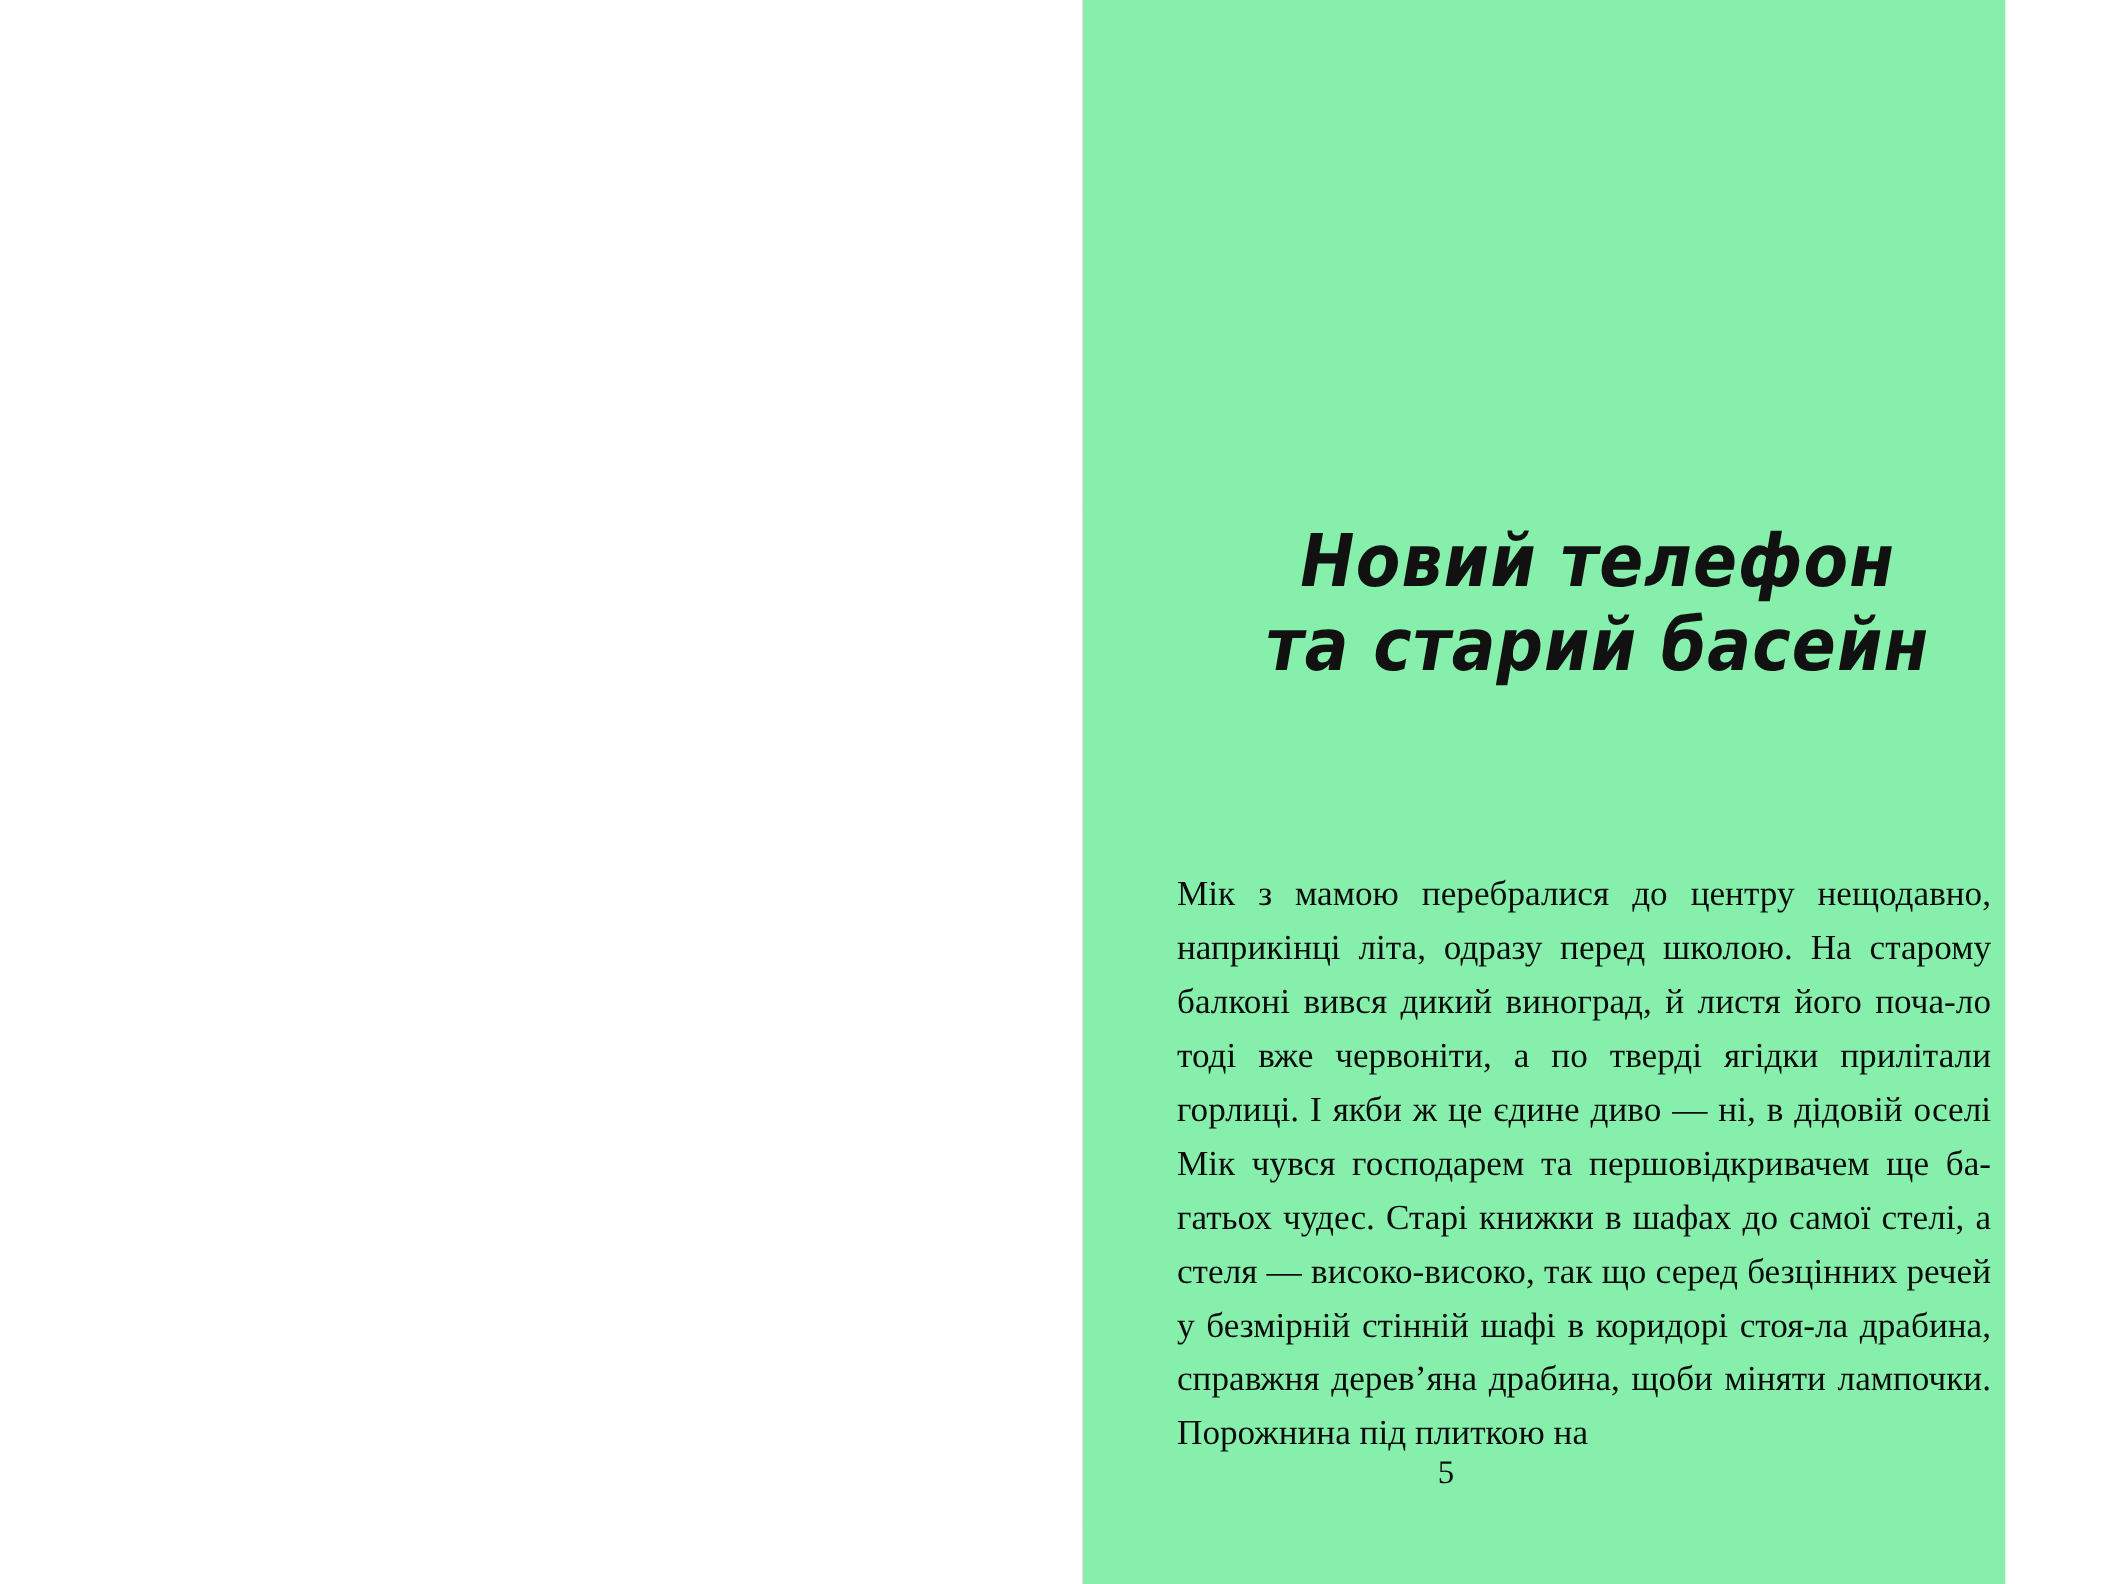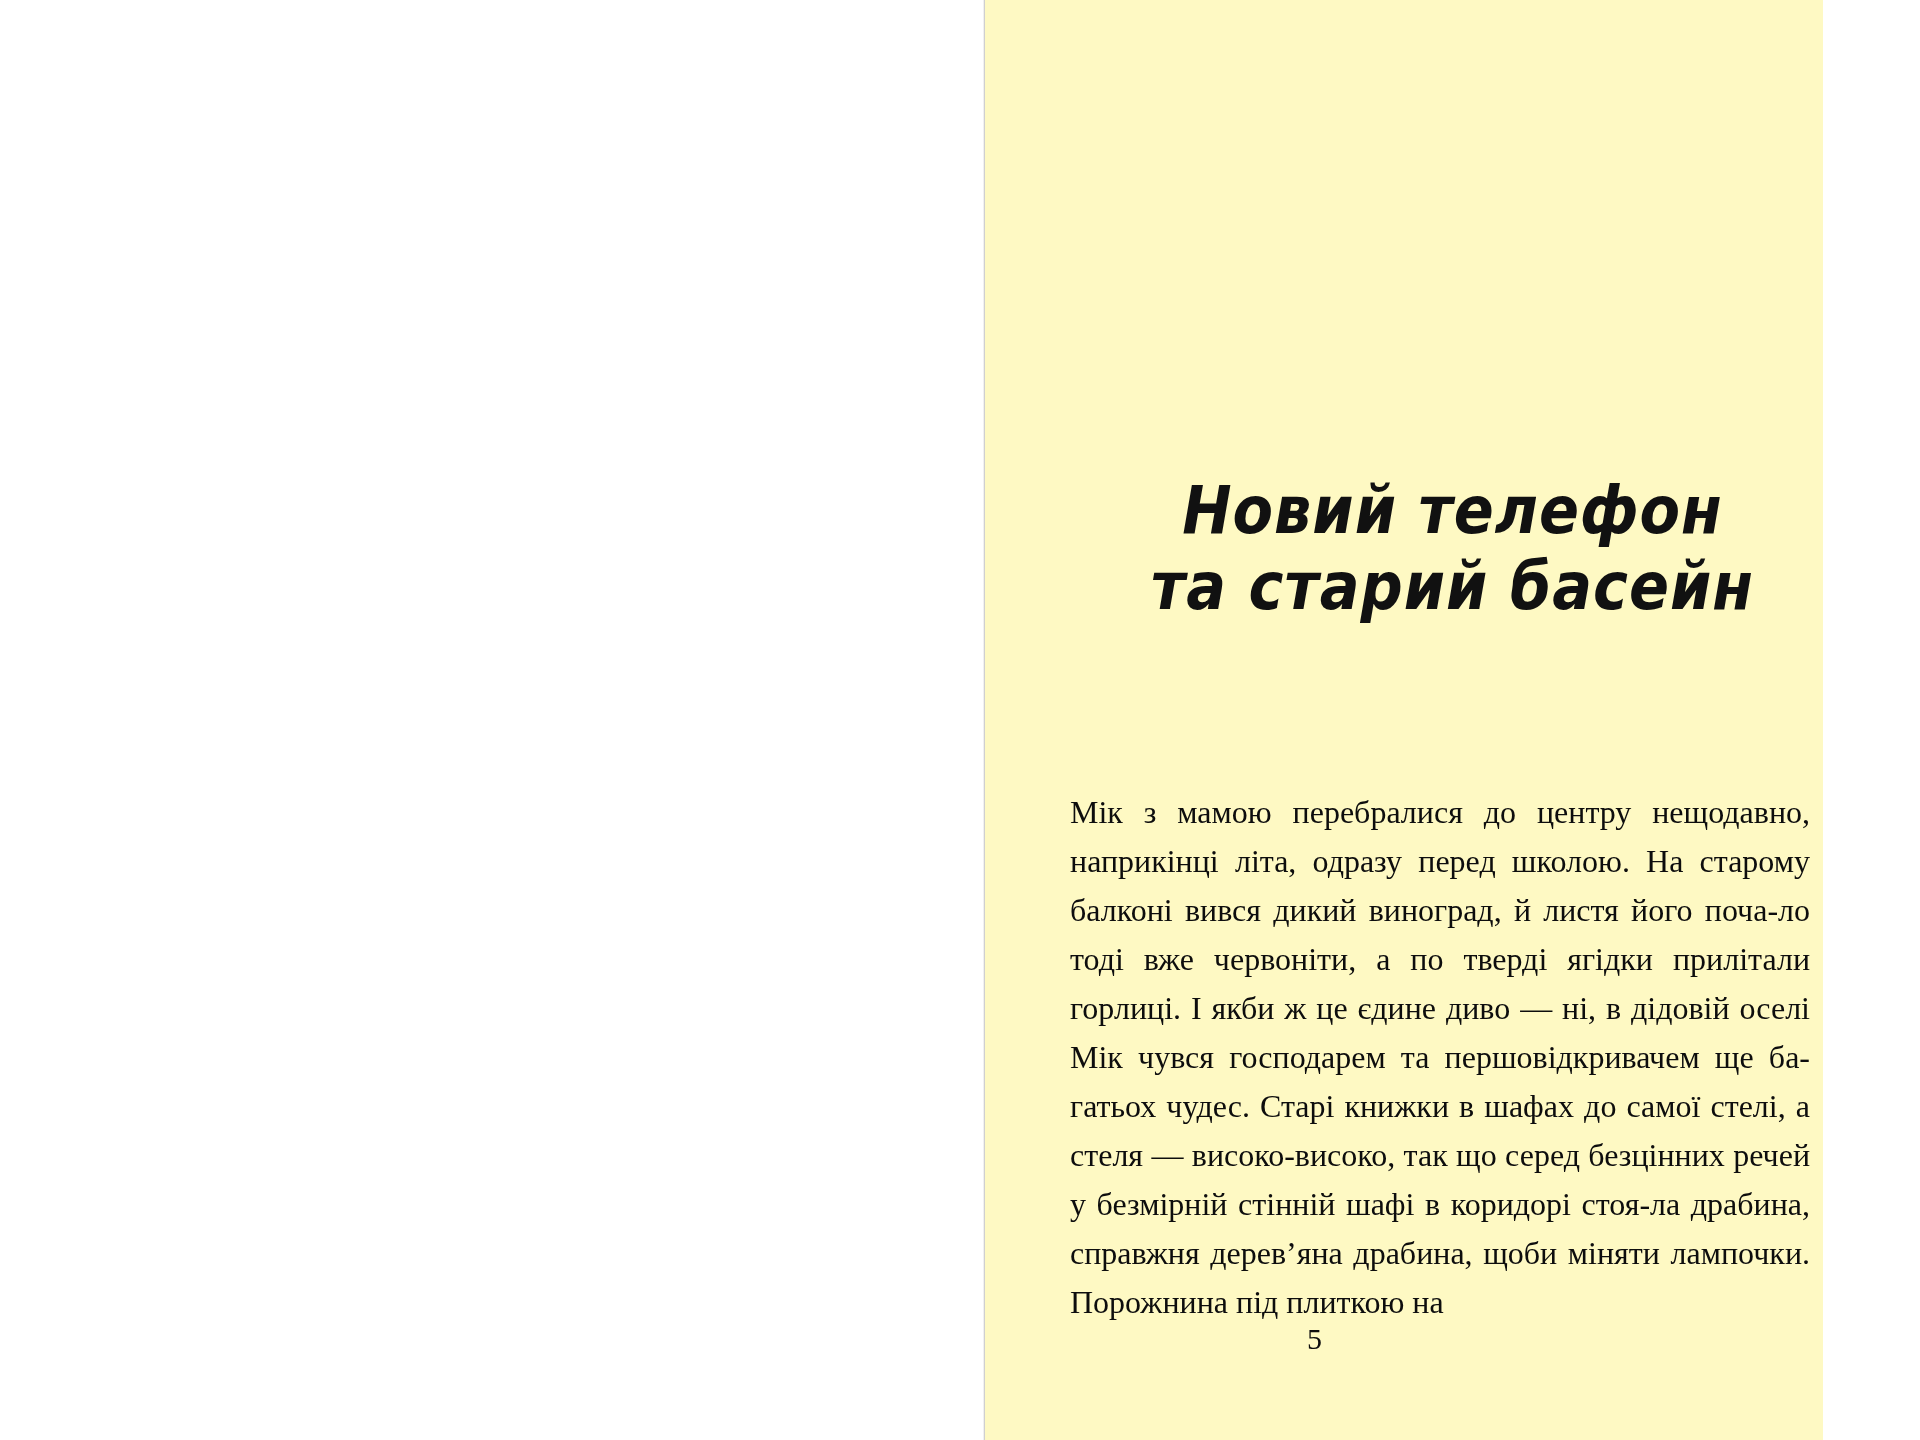--- a/index.html
+++ b/index.html
@@ -39,21 +39,21 @@
     width: 3px;
     height: 1440px;
     background: linear-gradient(to right, #ffffff 0%, #d8d8d8 45%, #bfbfbf 60%, #ffffff 100%);
   }
 
   
   .page-right {
     position: relative;
     width: 838px;
     height: 1440px;
-    background: #fef9c3;
+    background: #86efac;
     box-sizing: border-box;
     padding: 13px;
   }
 
   .chapter-title {
     position: absolute;
     top: 455px;
     left: 0;
     width: 935px;
     text-align: center;

